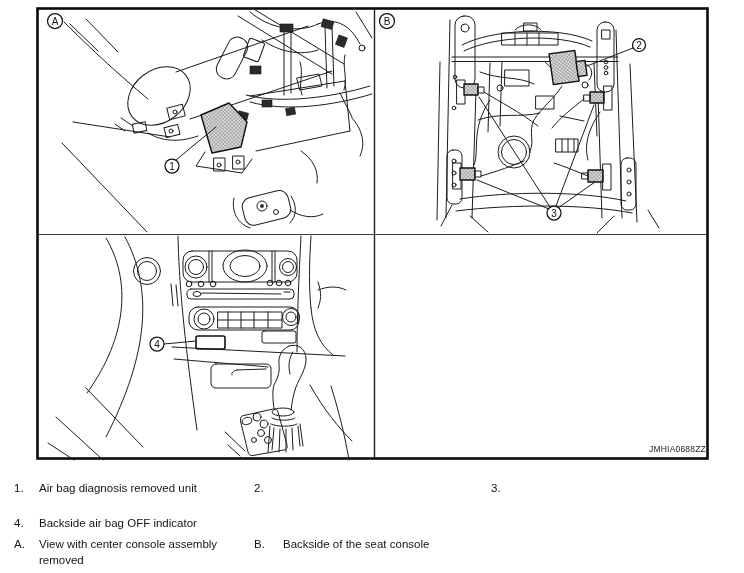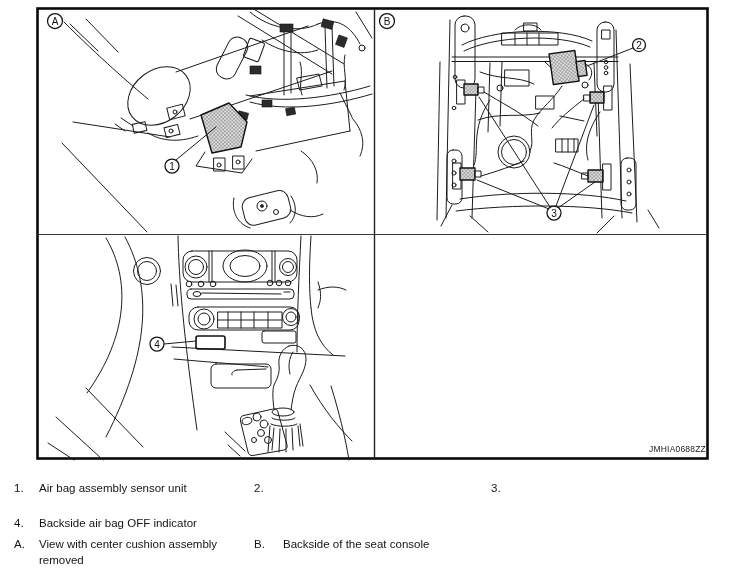--- a/index.html
+++ b/index.html
@@ -291,35 +291,35 @@
         <text class="callout-num" x="157" y="344.5">4</text>
       </g>
     </g>
 
     <text class="watermark" x="706" y="452">JMHIA0688ZZ</text>
   </svg>
 
   <div>
     <div class="legend-item li-1" style="left:14px;top:481px;">
       <span class="legend-num">1.</span>
-      <span class="legend-text" style="width:205px;">Air bag assembly sensor unit</span>
+      <span class="legend-text" style="width:205px;">Air bag diagnosis removed unit</span>
     </div>
     <div class="legend-item li-2" style="left:254px;top:481px;">
       <span class="legend-num">2.</span>
     </div>
     <div class="legend-item li-3" style="left:491px;top:481px;">
       <span class="legend-num">3.</span>
     </div>
     <div class="legend-item li-4" style="left:14px;top:516px;">
       <span class="legend-num">4.</span>
       <span class="legend-text" style="width:210px;">Backside air bag OFF indicator</span>
     </div>
     <div class="legend-item li-A" style="left:14px;top:537px;">
       <span class="legend-num">A.</span>
-      <span class="legend-text" style="width:200px;">View with center cushion assembly removed</span>
+      <span class="legend-text" style="width:200px;">View with center console assembly removed</span>
     </div>
     <div class="legend-item li-B" style="left:254px;top:537px;">
       <span class="legend-num">B.</span>
       <span class="legend-text" style="width:210px;">Backside of the seat console</span>
     </div>
   </div>
 
 </div>
 
 </body></html>

